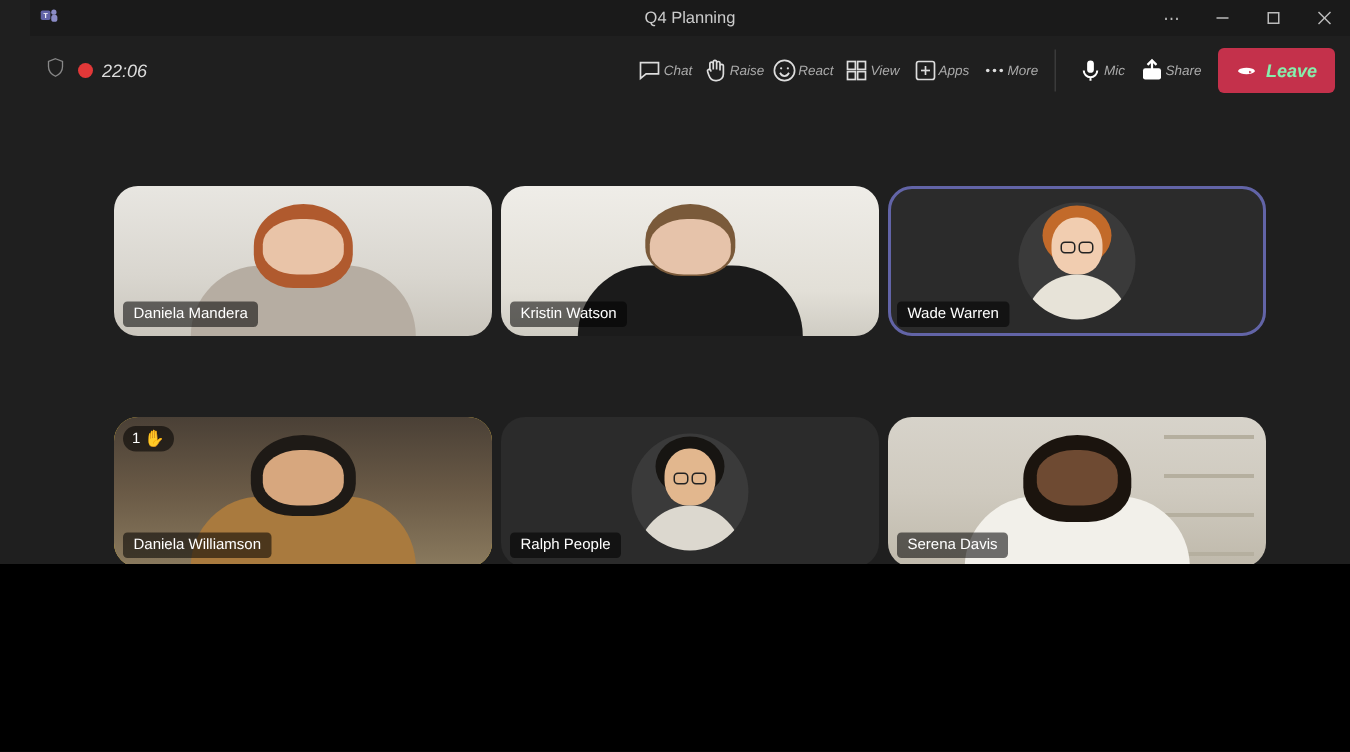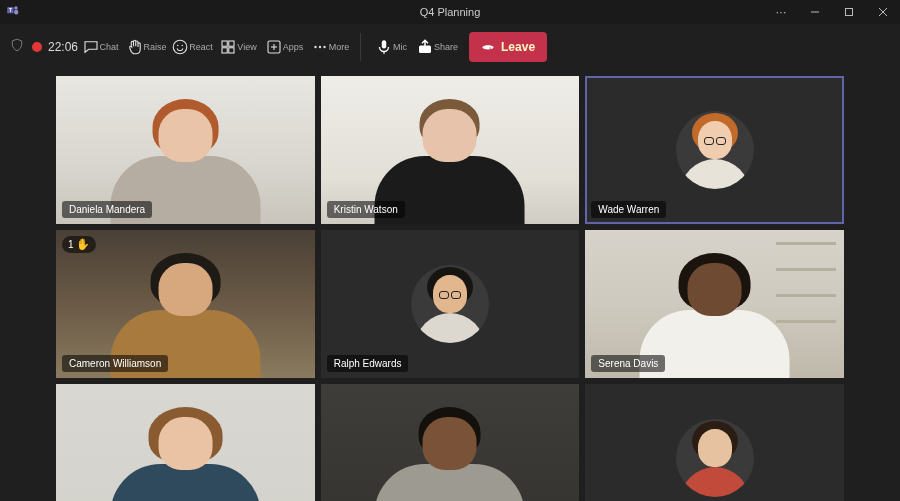--- a/index.html
+++ b/index.html
@@ -1,20 +1,20 @@
 <!DOCTYPE html>
 <html><head>
 <meta charset="utf-8">
 <style>
   * { box-sizing: border-box; margin: 0; padding: 0; font-family: "Segoe UI", Arial, sans-serif; }
   html, body { width: 900px; height: 501px; background: #000; overflow: hidden; }
 
   .window {
-    width: 900px; height: 501px; background: #1f1f1f; color: #fff;
-    display: flex; flex-direction: column; position: relative;
+    width: 900px; height: 376px; background: #1f1f1f; color: #fff;
+    display: flex; flex-direction: column; position: relative; padding-left: 20px;
   }
 
   
   .titlebar {
     height: 24px; background: #1a1a1a; display: flex; align-items: center;
     justify-content: center; position: relative; font-size: 11px; color: #ccc;
   }
   .titlebar .title { font-weight: 400; }
   .titlebar .app-icon {
     position: absolute; left: 6px; top: 4px; width: 14px; height: 14px;
@@ -26,21 +26,21 @@
   }
   .win-controls .win-btn {
     width: 34px; height: 24px; display: flex; align-items: center;
     justify-content: center; color: #bbb; font-size: 11px; cursor: pointer;
   }
   .win-controls .ellipsis { width: 34px; }
 
   
   .toolbar {
     height: 46px; background: #1f1f1f; display: flex; align-items: center;
-    padding: 0 10px; justify-content: flex-start;
+    padding: 0 10px; justify-content: space-between; font-style: italic;
   }
   .toolbar-left { display: flex; align-items: center; gap: 8px; }
   .shield-icon { width: 14px; height: 14px; color: #999; }
   .rec { display: flex; align-items: center; gap: 6px; }
   .rec-dot {
     width: 10px; height: 10px; border-radius: 50%; background: #e23838;
   }
   .rec-time { font-size: 12px; color: #ddd; }
 
   .toolbar-right { display: flex; align-items: center; gap: 2px; }
@@ -54,37 +54,37 @@
   .tb-btn .ico svg { width: 18px; height: 18px; stroke: #ddd; fill: none; stroke-width: 1.5; }
   .tb-btn .lbl { color: #aaa; }
   .badge {
     position: absolute; top: 3px; right: 9px; width: 10px; height: 10px;
     background: #e23838; border-radius: 50%; font-size: 7px; color: #fff;
     display: flex; align-items: center; justify-content: center; line-height: 1;
   }
   .tb-sep { width: 1px; height: 28px; background: #3a3a3a; margin: 0 6px; }
   .tb-btn.cam .ico svg, .tb-btn.mic .ico svg, .tb-btn.share .ico svg { fill: #fff; stroke: none; }
   .leave-btn {
-    background: #c4314b; color: #fef9c3; border-radius: 4px; height: 30px;
+    background: #c4314b; color: #86efac; border-radius: 4px; height: 30px;
     padding: 0 12px; display: flex; align-items: center; gap: 6px;
     font-size: 12px; font-weight: 600; cursor: pointer; margin-left: 8px;
   }
   .leave-btn svg { width: 14px; height: 14px; fill: #fff; }
 
   
   .grid-wrap {
     flex: 1; padding: 6px 56px 8px 56px; overflow: hidden;
   }
   .grid {
     display: grid; grid-template-columns: repeat(3, 1fr);
     grid-auto-rows: 148px; gap: 6px; height: 100%;
   }
   .tile {
-    background: #2b2b2b; border-radius: 0; position: relative;
-    overflow: hidden; display: flex; align-items: center; justify-content: center;
+    background: #2b2b2b; border-radius: 16px; position: relative;
+    overflow: hidden; display: flex; align-items: center; justify-content: center; margin-top: 48px;
   }
   .tile.selected { outline: 2px solid #6264a7; outline-offset: -2px; }
   .tile.handraised { outline: 2px solid #e8c341; outline-offset: -2px; }
   .tile.cut { height: 148px; }
   .nametag {
     position: absolute; left: 6px; bottom: 6px;
     background: rgba(0,0,0,0.55); color: #fff; font-size: 10px;
     padding: 3px 7px; border-radius: 3px;
   }
   .hand-badge {
@@ -336,36 +336,36 @@
         <div class="video-bg room3"></div>
         <div class="hand-badge">
           <span>1</span>
           <span class="emoji">✋</span>
         </div>
         <div class="person">
           <div class="hair" style="background:#1e1a16;width:70px;height:54px;"></div>
           <div class="head" style="background:#d7a77e;"></div>
           <div class="body" style="background:#a97a3e;"></div>
         </div>
-        <div class="nametag">Cameron Williamson</div>
+        <div class="nametag">Daniela Williamson</div>
       </div>
 
       <div class="tile">
         <div class="avatar" style="background:#3a3a3a;">
           <div class="mini-person">
             <div class="mhair" style="background:#171512;"></div>
             <div class="mhead" style="background:#e2b78e;"></div>
             <div class="mglasses">
                 <span></span>
                 <span></span>
               </div>
             <div class="mbody" style="background:#dcd8cf;"></div>
           </div>
         </div>
-        <div class="nametag">Ralph Edwards</div>
+        <div class="nametag">Ralph People</div>
       </div>
 
       <div class="tile">
         <div class="video-bg room4 shelves"></div>
         <div class="person">
           <div class="hair" style="background:#1b140e;width:72px;height:58px;"></div>
           <div class="head" style="background:#6e4a32;"></div>
           <div class="body" style="background:#f2f0ea;"></div>
         </div>
         <div class="nametag">Serena Davis</div>

